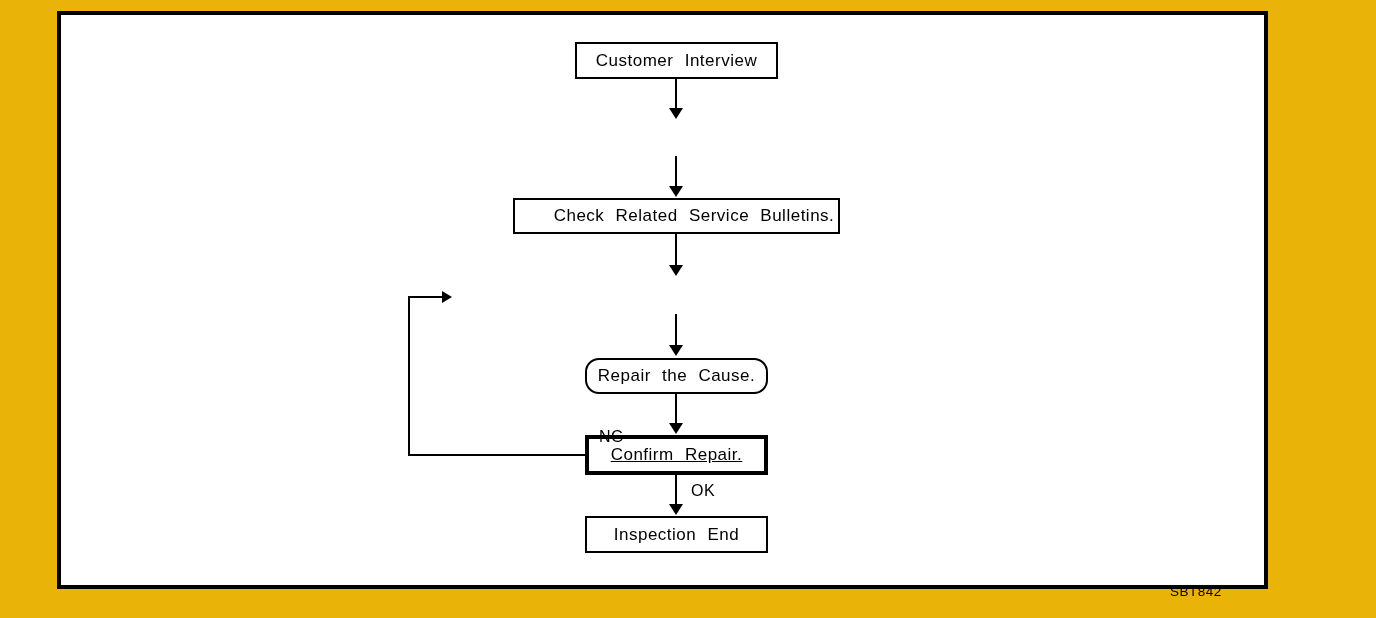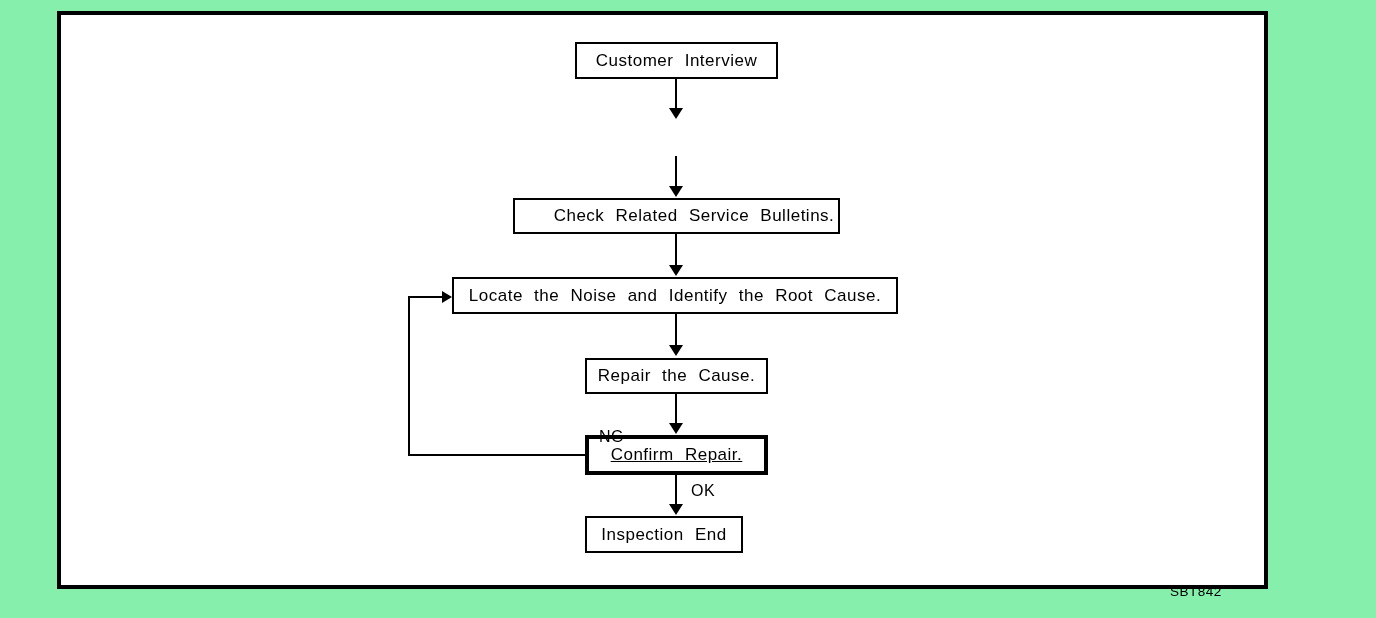--- a/index.html
+++ b/index.html
@@ -1,19 +1,19 @@
 <!DOCTYPE html>
 <html><head>
 <meta charset="utf-8">
 <style>
   html,body{margin:0;padding:0;background:#ffffff;}
   #canvas{
     position:relative;
     width:1376px;height:618px;
-    background:#86efac;
+    background:#eab308;
     font-family:"Liberation Sans","DejaVu Sans",sans-serif;
     color:#000;
     overflow:hidden;
   }
   #frame{
     position:absolute;
     left:57px;top:11px;width:1211px;height:578px;
     border:4px solid #000;
     box-sizing:border-box;
     background:#fff;
@@ -28,23 +28,23 @@
     letter-spacing:0.5px;
     word-spacing:6px;
     white-space:nowrap;
   }
   .node.heavy{border-width:4px;text-decoration:underline;}
   
   #n0{left:575px;top:42px;width:203px;height:37px;}
   #n1{left:497px;top:120px;width:360px;height:36px;}
   #n2{left:513px;top:198px;width:327px;height:36px;padding-left:35px;}
   #n3{left:452px;top:277px;width:446px;height:37px;}
-  #n4{left:585px;top:358px;width:183px;height:36px;}
+  #n4{left:585px;top:358px;width:183px;height:36px;border-radius:14px;}
   #n5{left:585px;top:435px;width:183px;height:40px;}
-  #n6{left:585px;top:516px;width:158px;height:37px;}
+  #n6{left:585px;top:516px;width:183px;height:37px;}
   
   .vline,.hline{position:absolute;background:#000;}
   .vline{width:2px;}
   .hline{height:2px;}
   .head-down{
     position:absolute;width:0;height:0;
     border-left:7px solid transparent;
     border-right:7px solid transparent;
     border-top:11px solid #000;
   }
@@ -86,21 +86,20 @@
 <body>
 
 <div id="canvas">
   <div id="frame">
 
     
   </div>
 
   <div class="node" id="n0">Customer Interview</div>
   <div class="node" id="n2">Check Related Service Bulletins.</div>
-  <div class="node" id="n3">Locate the Noise and Identify the Root Cause.</div>
   <div class="node" id="n4">Repair the Cause.</div>
   <div class="node heavy" id="n5">Confirm Repair.</div>
   <div class="node" id="n6">Inspection End</div>
 
   <div class="vline ax" id="a0"></div>
   <div class="head-down" id="a0h"></div>
   <div class="vline ax" id="a1"></div>
   <div class="head-down" id="a1h"></div>
   <div class="vline ax" id="a2"></div>
   <div class="head-down" id="a2h"></div>

